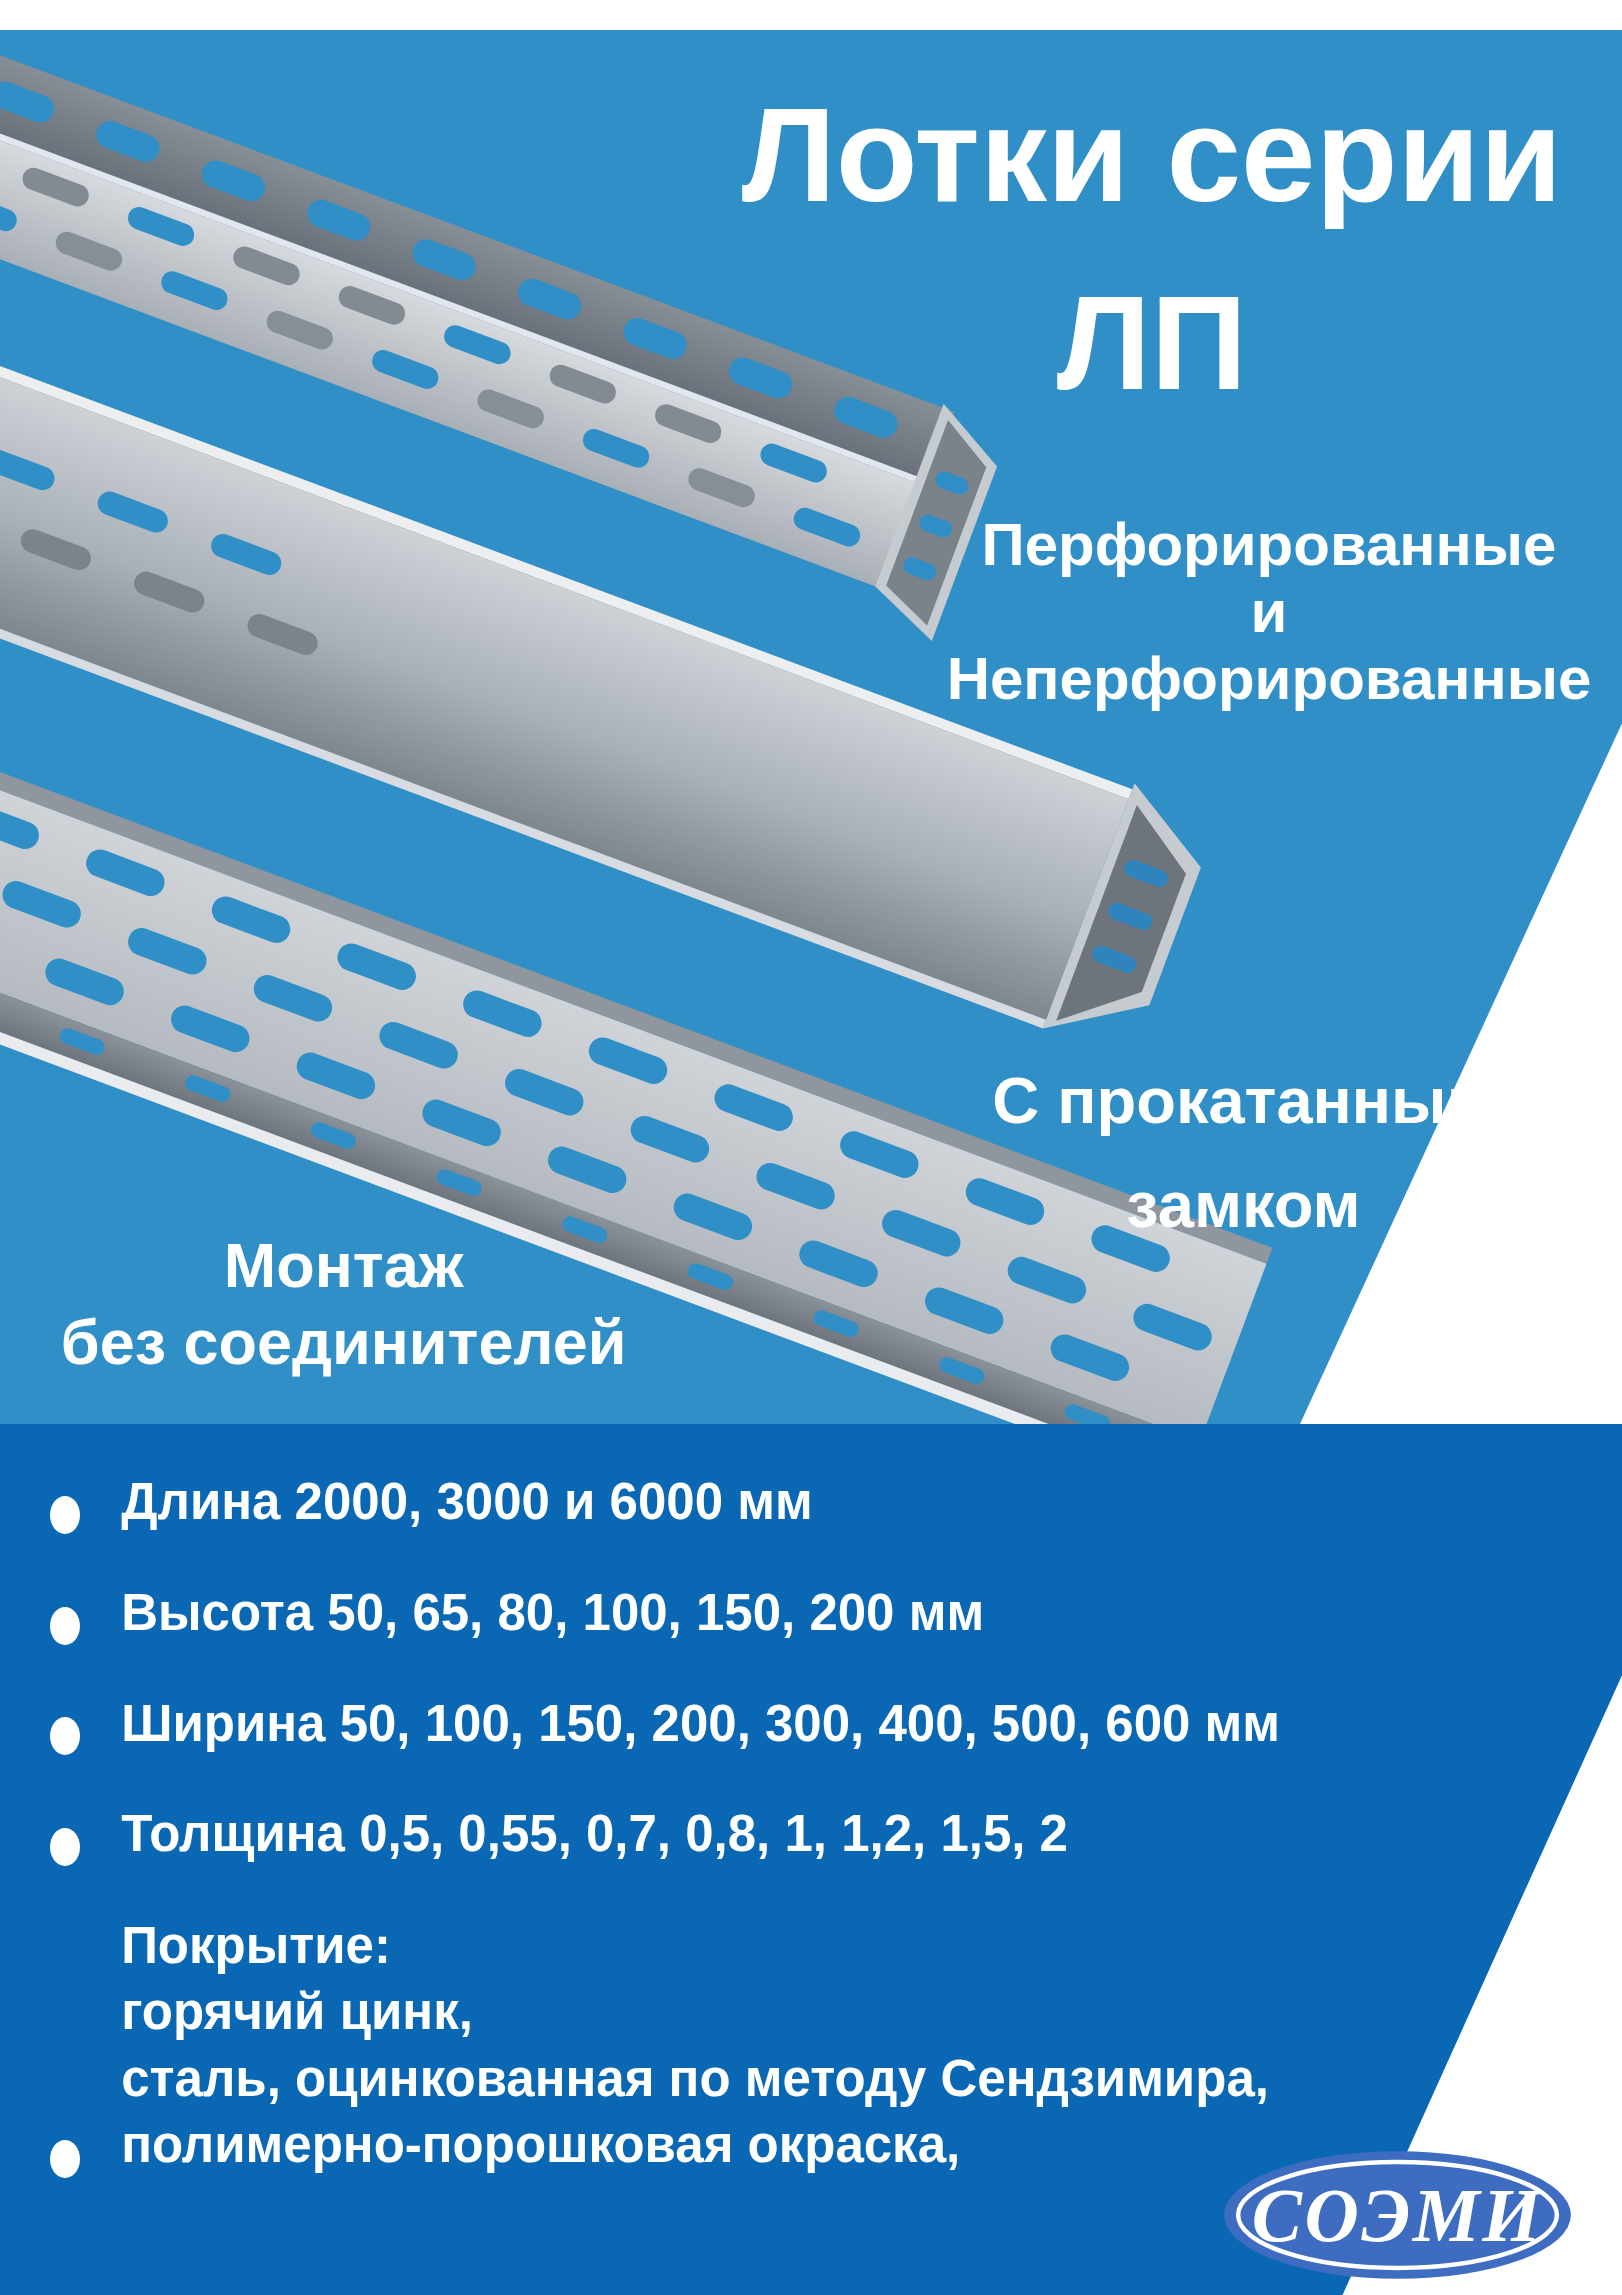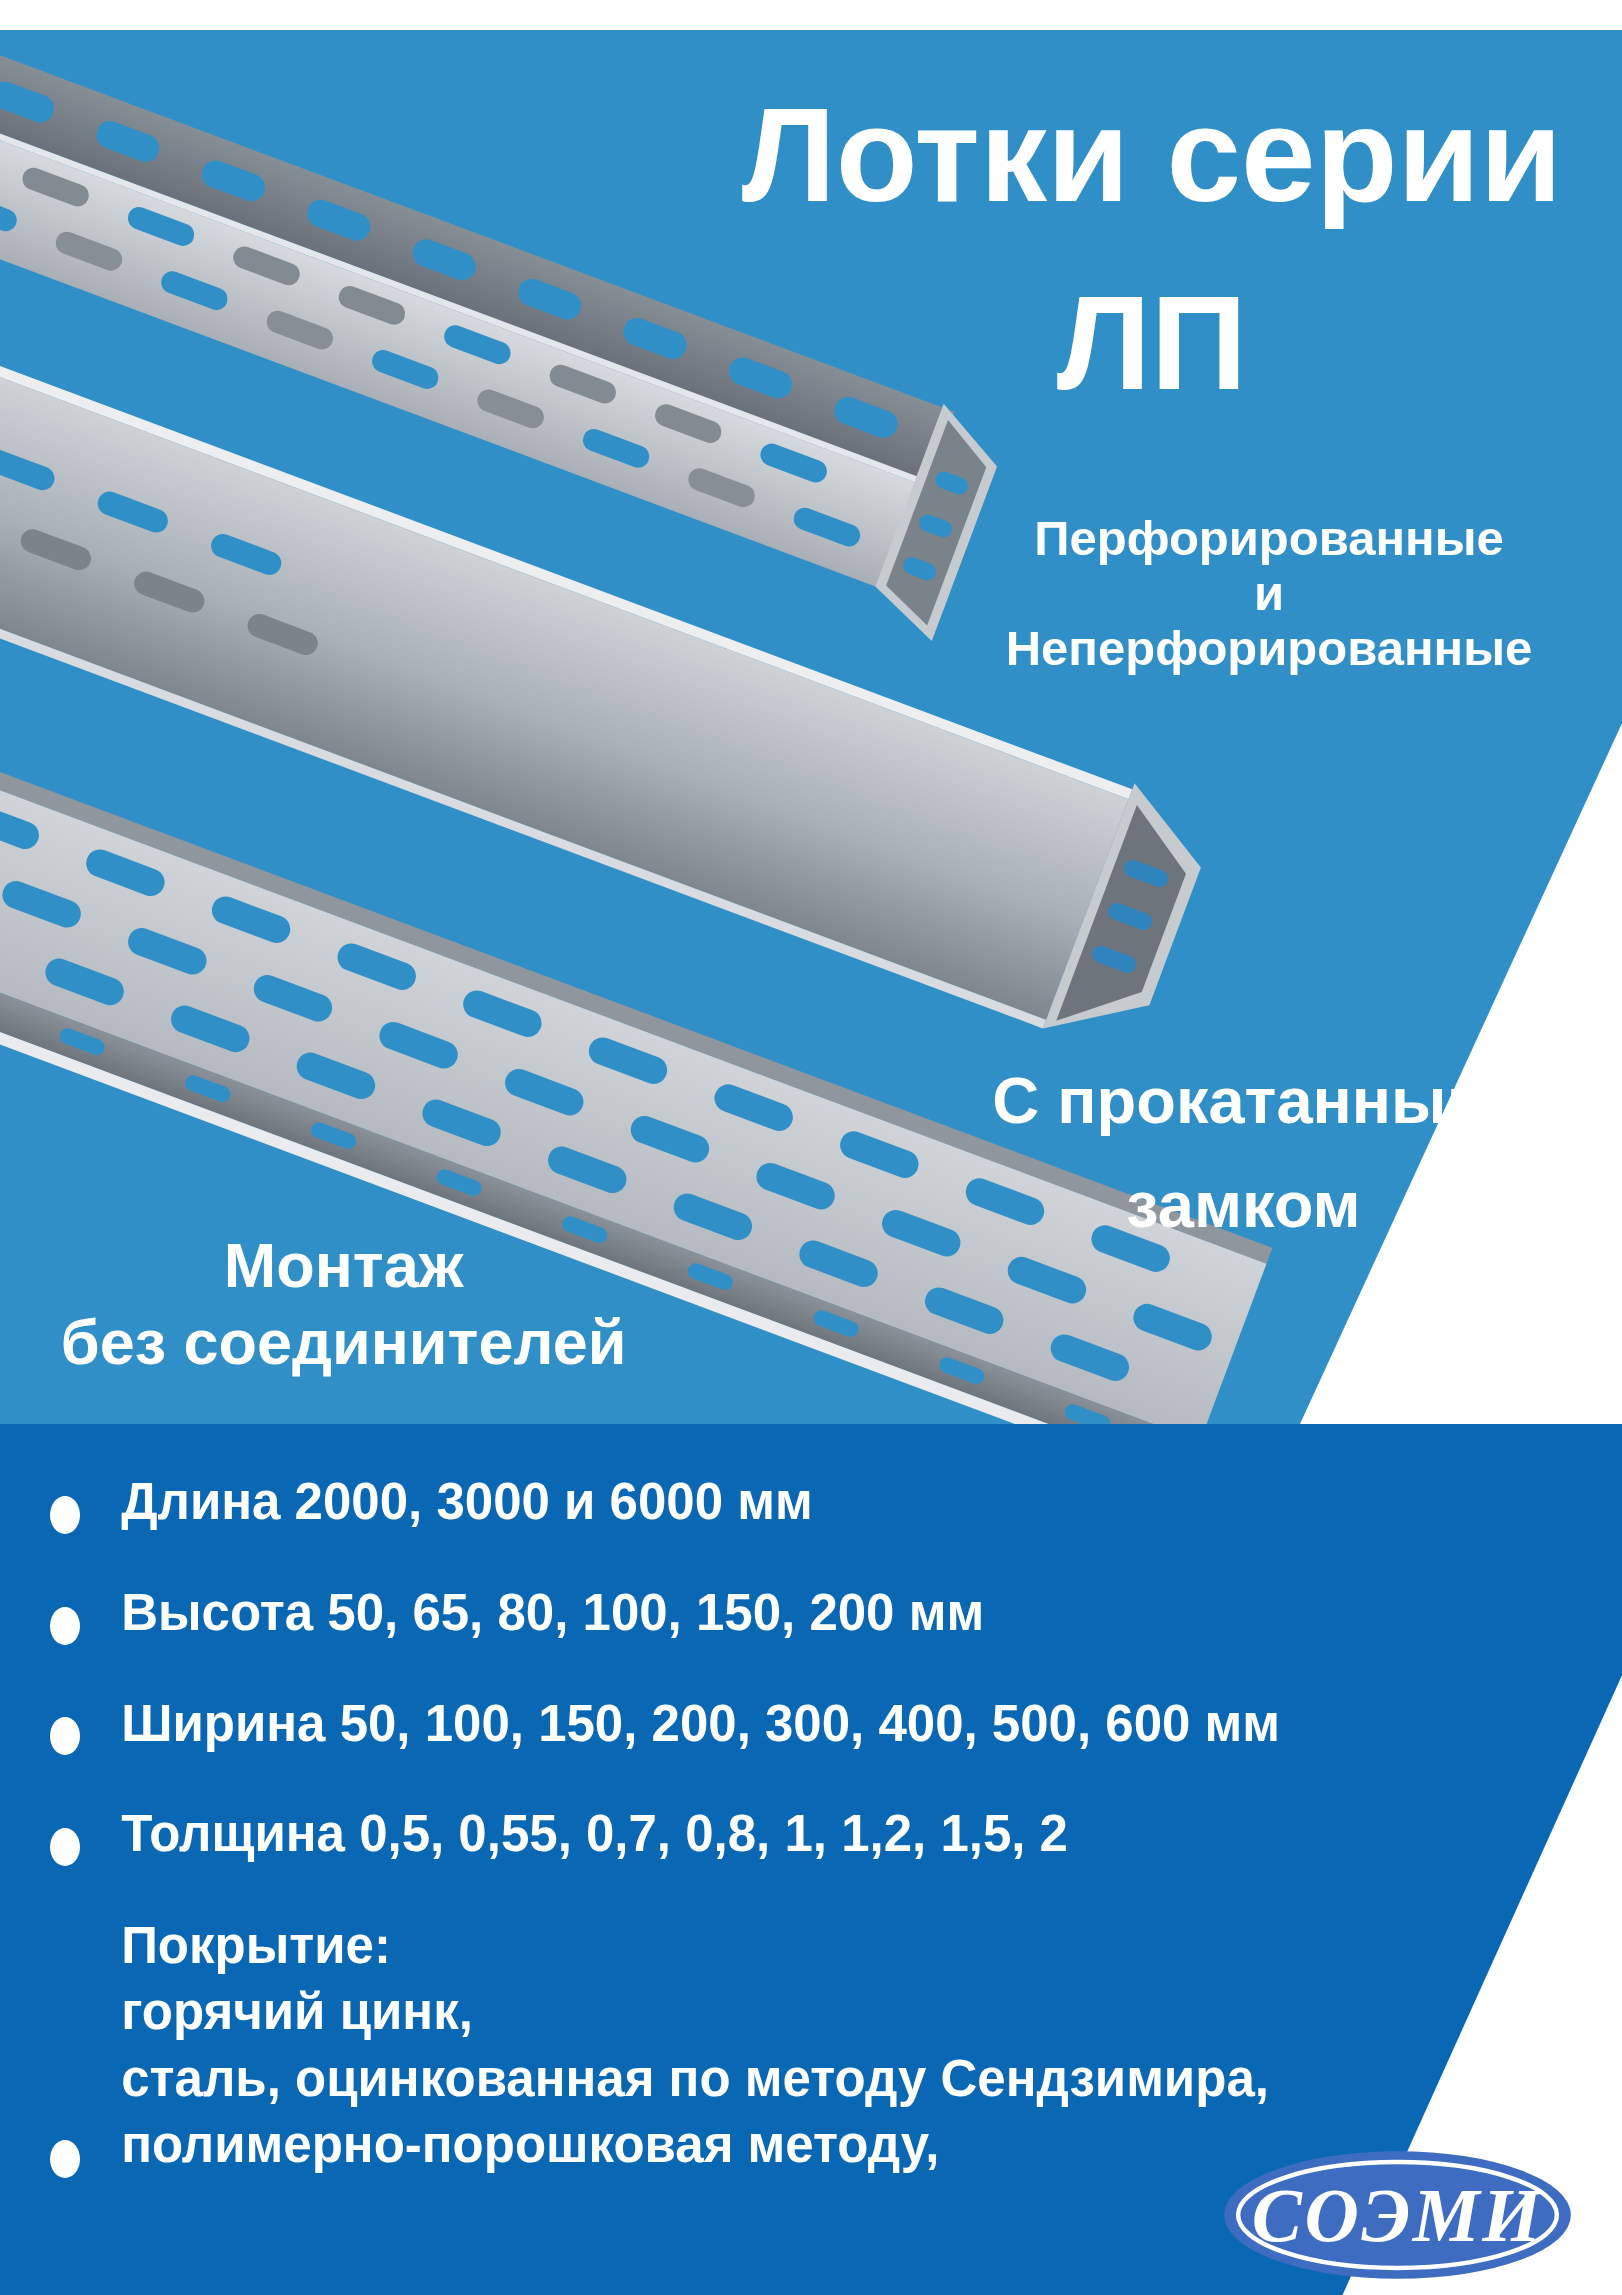--- a/index.html
+++ b/index.html
@@ -19,21 +19,21 @@
   }
   .dark-section{
     position:absolute;inset:0;
     background:#0967B4;
     clip-path:polygon(0 1394px,1623px 1394px,1623px 1643px,1329px 2295px,0 2295px);
   }
   .trays{position:absolute;left:0;top:0;}
   
   .txt{position:absolute;color:#ffffff;font-weight:700;text-align:center;}
   .title{left:707px;top:31px;width:890px;font-size:134px;line-height:1.4;}
-  .label-perf{left:916px;top:481px;width:706px;font-size:49px;line-height:1.12;}
+  .label-perf{left:916px;top:481px;width:706px;font-size:60px;line-height:1.12;}
   .label-lock{left:936px;top:1019px;width:615px;font-size:65px;line-height:1.6;}
   .label-mount{left:19.6px;top:1197px;width:648px;font-size:63px;line-height:1.22;}
   
   .specs{position:absolute;left:41px;top:1440px;right:19.6px;color:#ffffff;font-weight:700;font-size:51px;line-height:1.25;}
   .spec-item{display:flex;align-items:flex-end;margin-bottom:47px;}
   .dot{flex:0 0 auto;width:30px;height:38px;border-radius:50%;background:#ffffff;margin:10.5px 41px 0 9.2px;}
   .coating-lines > div{line-height:1.3;}
   
   .logo{position:absolute;left:1219px;top:2118px;width:357px;height:134px;}
 </style>
@@ -216,21 +216,21 @@
     <div class="spec-item">
       <span class="dot"></span>
       <span>Толщина 0,5, 0,55, 0,7, 0,8, 1, 1,2, 1,5, 2</span>
     </div>
     <div class="spec-item">
       <span class="dot"></span>
       <div class="coating-lines">
         <div>Покрытие:</div>
         <div>горячий цинк,</div>
         <div>сталь, оцинкованная по методу Сендзимира,</div>
-        <div>полимерно-порошковая методу,</div>
+        <div>полимерно-порошковая окраска,</div>
       </div>
     </div>
   </div>
 
   <svg class="logo" viewBox="0 0 560 210">
     <ellipse cx="280" cy="105" rx="272" ry="100" fill="#3E6CC0"></ellipse>
     <ellipse cx="280" cy="105" rx="250" ry="83" fill="none" stroke="#ffffff" stroke-width="7"></ellipse>
     <text x="280" y="146" text-anchor="middle" font-family="Liberation Serif, serif" font-style="italic" font-weight="700" font-size="118" letter-spacing="4" fill="#ffffff">СОЭМИ</text>
   </svg>
 

